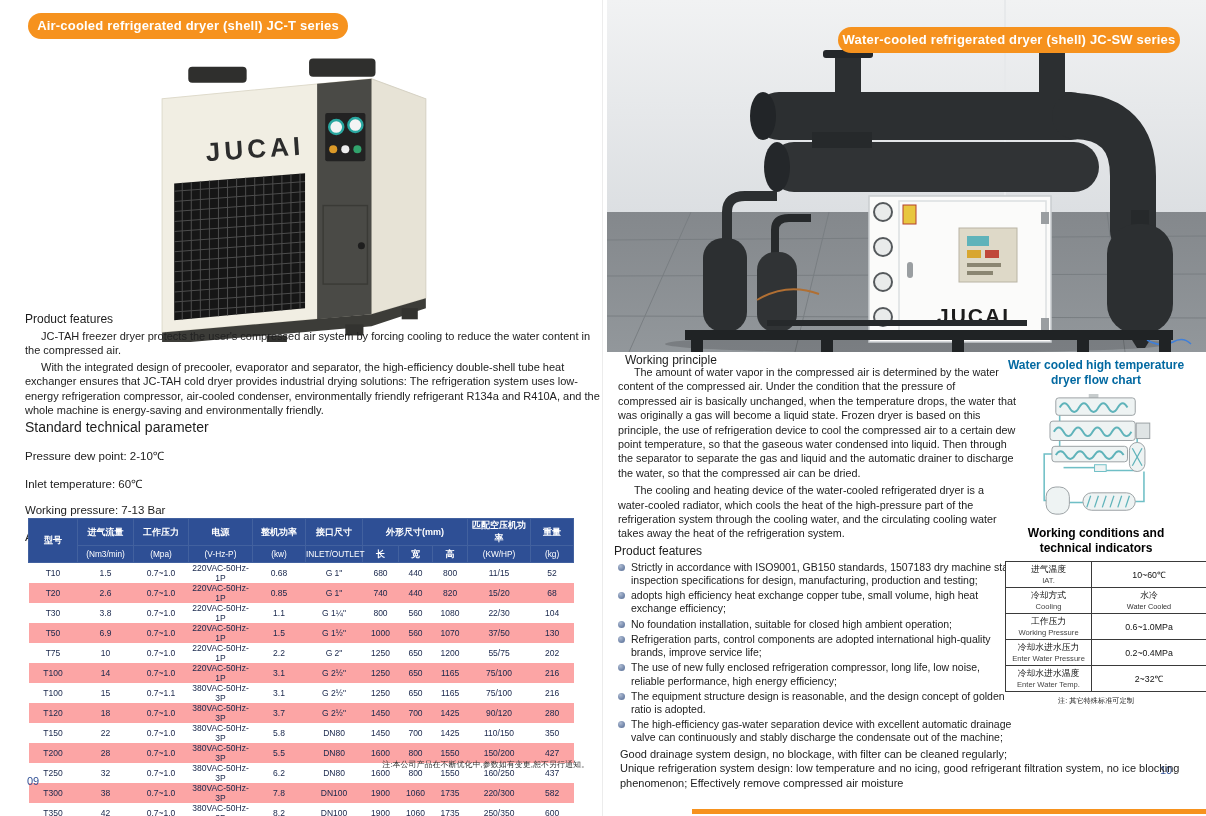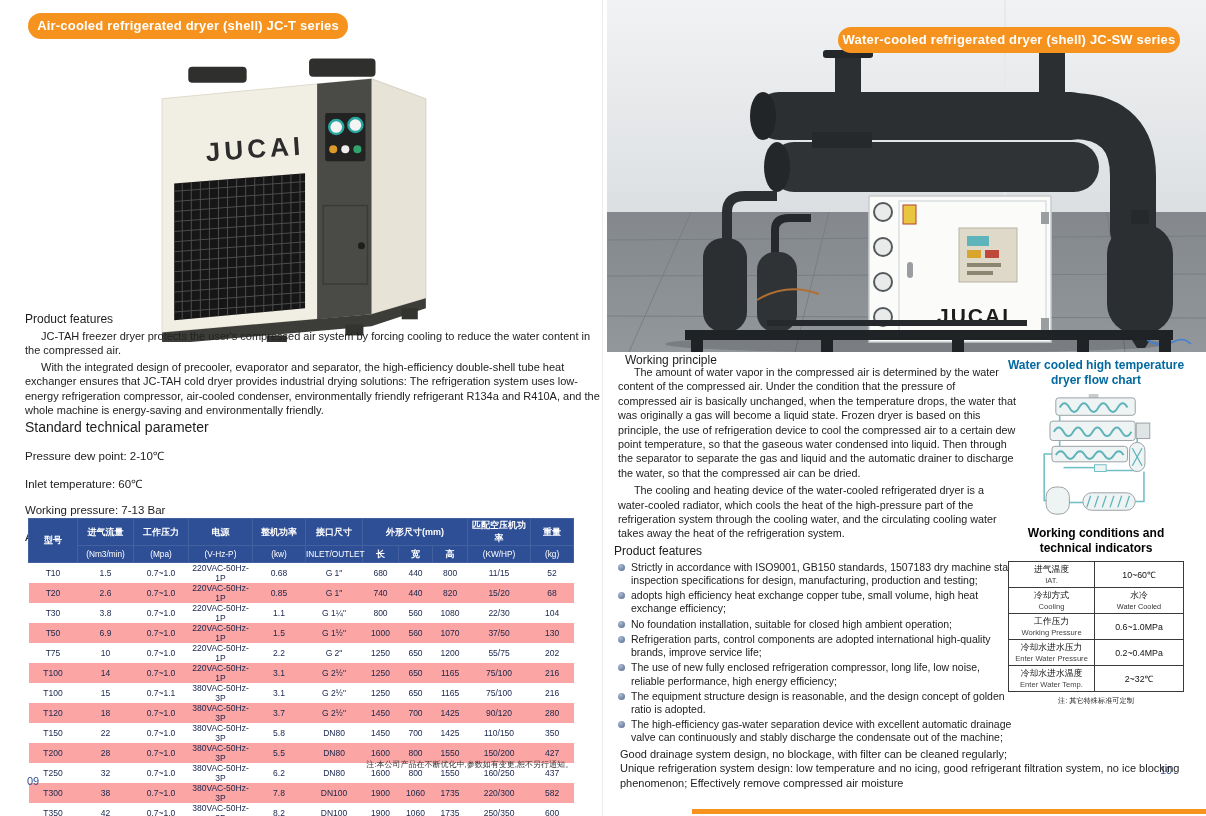--- a/index.html
+++ b/index.html
@@ -31,21 +31,21 @@
                 table-layout:fixed; font-size:8.5px; text-align:center; }
   .spec-table col.c0{width:49px} .spec-table col.c1{width:56px} .spec-table col.c2{width:55px}
   .spec-table col.c3{width:64px} .spec-table col.c4{width:53px} .spec-table col.c5{width:57px}
   .spec-table col.c6{width:36px} .spec-table col.c7{width:34px} .spec-table col.c8{width:35px}
   .spec-table col.c9{width:63px} .spec-table col.c10{width:43px}
   .spec-table th { background:#2E4F95; color:#fff; font-weight:bold; height:17px;
                    border:1px solid #42619f; font-size:9px; padding:0; }
   .spec-table th.unit { font-weight:normal; font-size:8.3px; }
   .spec-table td { height:14.6px; padding:0; color:#17254a; }
   .spec-table tbody tr.alt { background:#fca5a5; }
-  .table-note { position:absolute; left:28px; top:759px; width:545px; text-align:right;
+  .table-note { position:absolute; left:44px; top:759px; width:545px; text-align:right;
                 font-size:8px; color:#333; }
   .pageno { position:absolute; font-size:11px; color:#2E4F95; }
   .pageno-left { left:27px; top:775px; }
   .pageno-right { left:553px; top:764px; }
 
   
   .water-photo { position:absolute; left:0; top:0; width:599px; height:352px; }
 
   
   .wp-heading { position:absolute; left:18px; top:353px; font-size:12px; }
@@ -59,21 +59,21 @@
          background:radial-gradient(circle at 35% 30%, #aebbd2, #7488AB 60%, #5a6d92); }
   .btx { display:inline; }
   .tail-line { font-size:11px; line-height:14.6px; width:572px; color:#222; margin-left:2px; }
 
   
   .sidebar { position:absolute; left:398px; top:358px; width:182px; z-index:2; }
   .flow-title { font-weight:bold; font-size:12px; line-height:14.5px; text-align:center; color:#0369a1; }
   .flow-chart { display:block; margin:7px auto 0 auto; width:112px; height:124px; }
   .cond-heading { font-weight:bold; font-size:12px; line-height:14.5px; text-align:center;
                   margin-top:8px; color:#000; }
-  .cond-table { width:176px; margin:6px auto 0 auto; border-collapse:collapse; background:#fff; }
+  .cond-table { width:202px; margin:6px auto 0 auto; border-collapse:collapse; background:#fff; }
   .cond-table td { border:1px solid #3a3a3a; padding:2px 1px; text-align:center; vertical-align:middle; }
   .cond-table td.lbl { width:86px; }
   .cond-table .zh { font-size:8.8px; color:#111; }
   .cond-table .en { font-size:7.6px; color:#444; }
   .cond-table .vzh { font-size:8.8px; color:#111; }
   .cond-table .ven { font-size:7.3px; color:#333; }
   .cond-note { font-size:7.2px; text-align:center; margin-top:4px; color:#222; }
 
   .orange-strip { position:absolute; left:85px; right:0; bottom:2px; height:5px; background:#F6921E; }
 </style>

